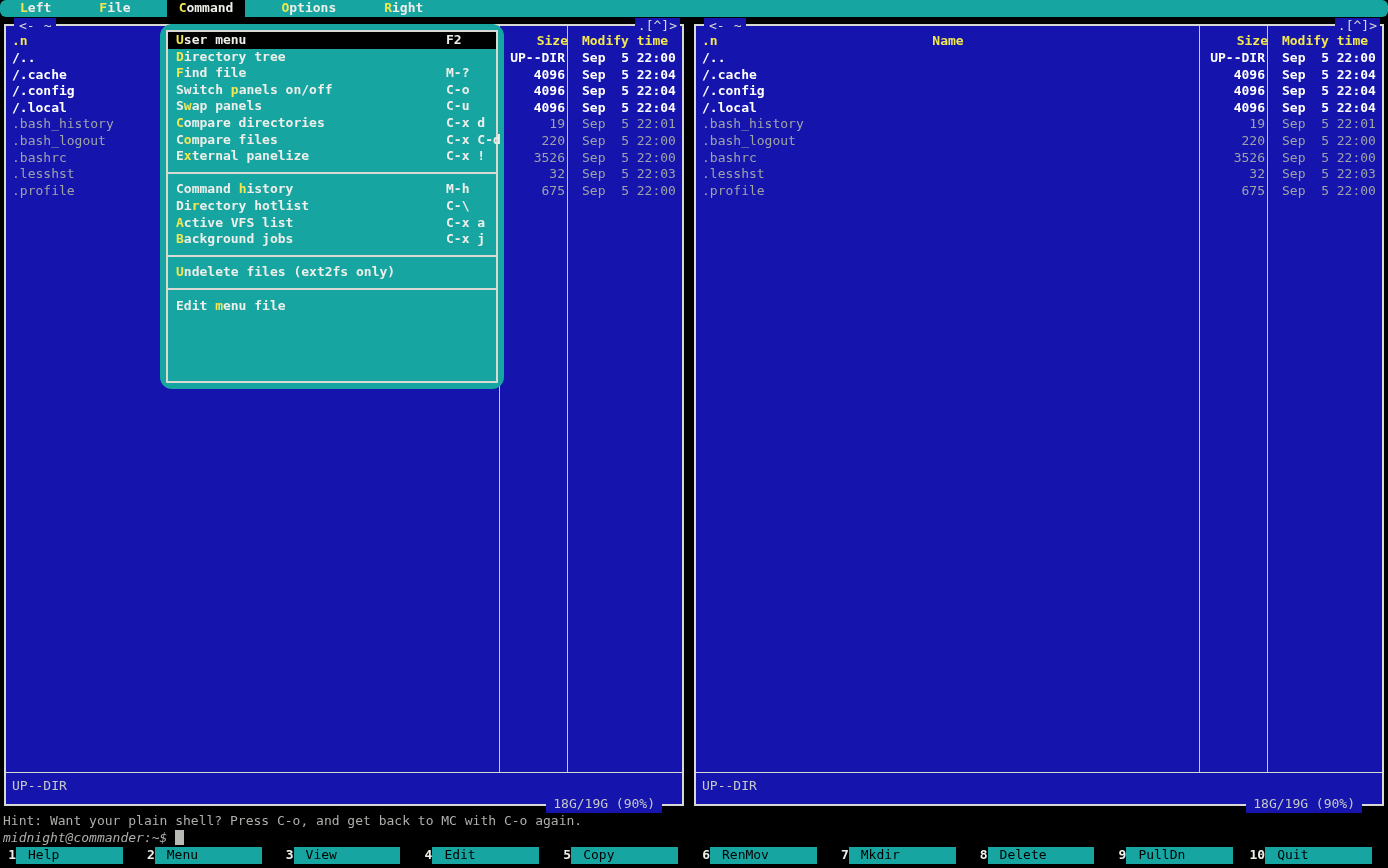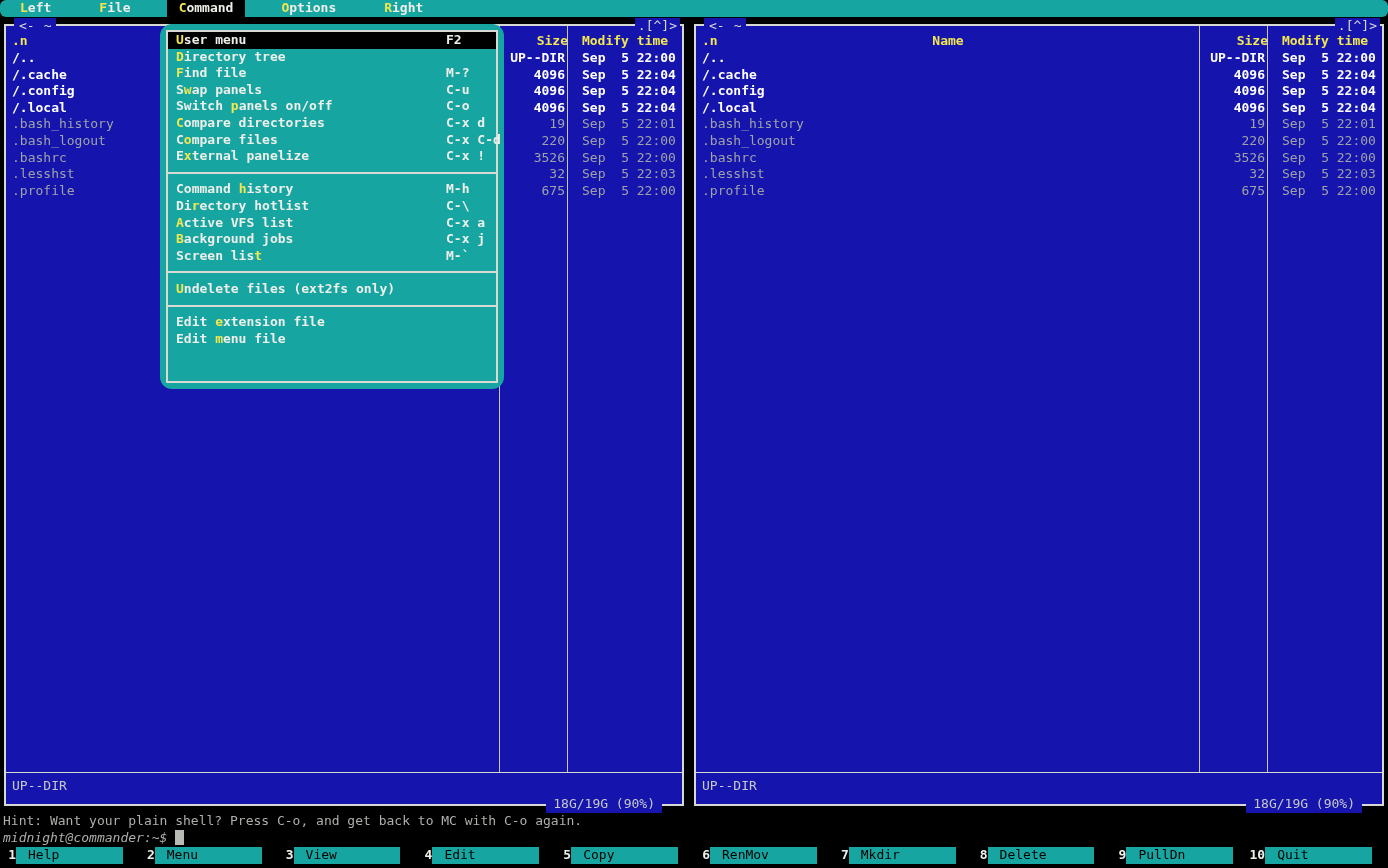--- a/index.html
+++ b/index.html
@@ -206,35 +206,33 @@
       <div class="p-sep"></div>
       <div class="p-status">UP--DIR</div>
       <div class="p-usage">18G/19G (90%)</div>
     </div>
 
   <div class="dropdown">
     <div class="dd-frame" id="dd-frame">
         <div class="dd-item selected"><span class="hot">U</span><span>ser menu</span><span class="dd-short">F2</span></div>
         <div class="dd-item"><span class="hot">D</span><span>irectory tree</span></div>
         <div class="dd-item"><span class="hot">F</span><span>ind file</span><span class="dd-short">M-?</span></div>
+        <div class="dd-item"><span>Switch </span><span class="hot">p</span><span>anels on/off</span><span class="dd-short">C-o</span></div>
         <div class="dd-item"><span>S</span><span class="hot">w</span><span>ap panels</span><span class="dd-short">C-u</span></div>
-        <div class="dd-item"><span>Switch </span><span class="hot">p</span><span>anels on/off</span><span class="dd-short">C-o</span></div>
         <div class="dd-item"><span class="hot">C</span><span>ompare directories</span><span class="dd-short">C-x d</span></div>
         <div class="dd-item"><span>C</span><span class="hot">o</span><span>mpare files</span><span class="dd-short">C-x C-d</span></div>
         <div class="dd-item"><span>E</span><span class="hot">x</span><span>ternal panelize</span><span class="dd-short">C-x !</span></div>
         <div class="dd-sep"></div>
         <div class="dd-item"><span>Command </span><span class="hot">h</span><span>istory</span><span class="dd-short">M-h</span></div>
         <div class="dd-item"><span>Di</span><span class="hot">r</span><span>ectory hotlist</span><span class="dd-short">C-\</span></div>
         <div class="dd-item"><span class="hot">A</span><span>ctive VFS list</span><span class="dd-short">C-x a</span></div>
         <div class="dd-item"><span class="hot">B</span><span>ackground jobs</span><span class="dd-short">C-x j</span></div>
-        <div class="dd-item"><span>Screen lis</span><span class="hot">t</span><span class="dd-short">M-`</span></div>
         <div class="dd-sep"></div>
         <div class="dd-item"><span class="hot">U</span><span>ndelete files (ext2fs only)</span></div>
         <div class="dd-sep"></div>
-        <div class="dd-item"><span>Edit </span><span class="hot">e</span><span>xtension file</span></div>
         <div class="dd-item"><span>Edit </span><span class="hot">m</span><span>enu file</span></div>
       </div>
   </div>
 
   <div class="hint">Hint: Want your plain shell? Press C-o, and get back to MC with C-o again.</div>
   <div class="promptline">
     <span>midnight@commander:~$</span>
     <span class="cursor"></span>
   </div>
   <div class="keybar" id="keybar">

